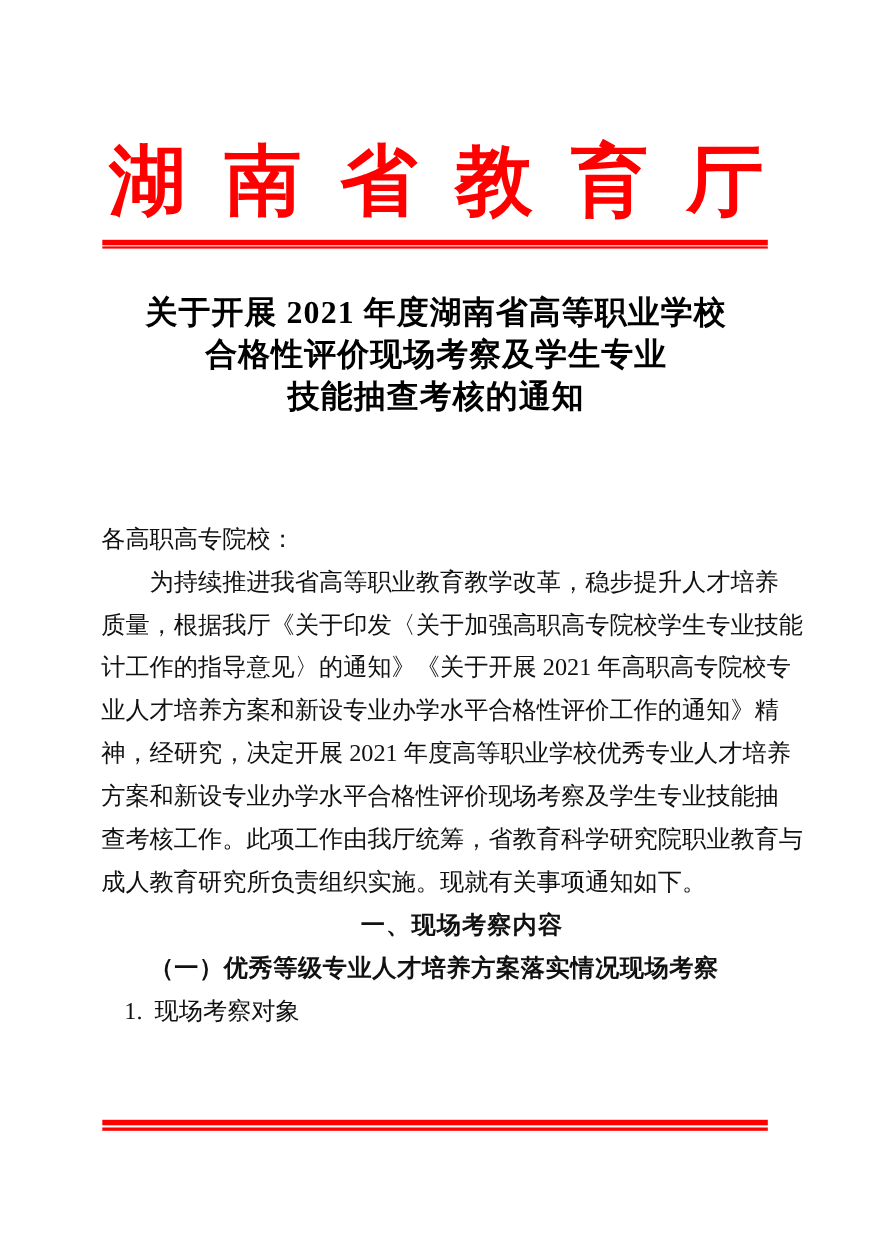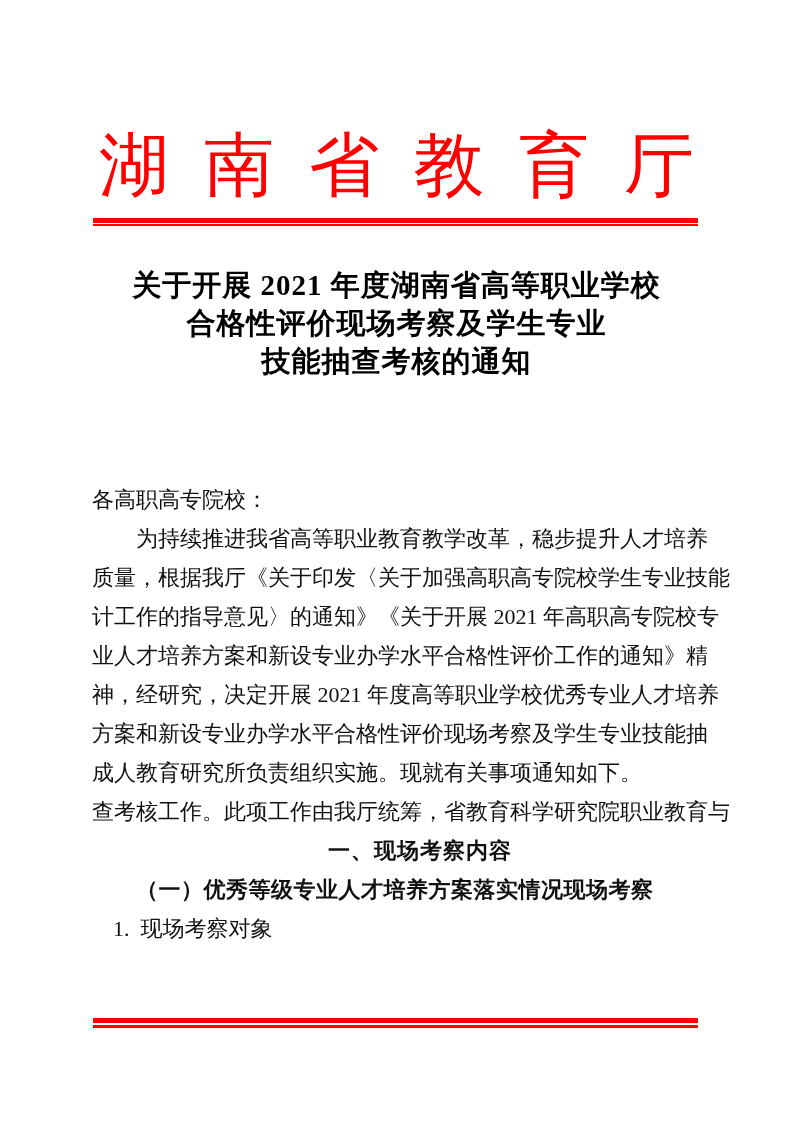--- a/index.html
+++ b/index.html
@@ -18,21 +18,21 @@
   }
   
   .agency {
     position: absolute;
     top: 124px;
     left: 0;
     width: 100%;
     text-align: center;
     font-size: 70px;
     line-height: 84px;
-    font-weight: normal;
+    font-weight: bold;
     color: var(--red, #FF0000);
     letter-spacing: 35px;
     text-indent: 35px;
     white-space: nowrap;
   }
   
   .redline {
     position: absolute;
     left: 93px;
     width: 605px;
@@ -59,21 +59,20 @@
 
   
   .body-text {
     position: absolute;
     top: 470px;
     left: 92px;
     width: 612px;
     font-size: 22px;
     line-height: 39px;
     color: #111111;
-    margin-top: 10px;
   }
   .line { white-space: pre; }
   .indent-2 { padding-left: 44px; }
   .indent-item { padding-left: 21px; }
   .indent-num { padding-left: 33px; }
   .heading-hei {
     font-weight: bold;
     font-family: "Liberation Sans", sans-serif;
     letter-spacing: 1px;
     text-align: center;
@@ -99,22 +98,22 @@
   </div>
 
   <div class="body-text">
     <div class="line">各高职高专院校：</div>
     <div class="line indent-2">为持续推进我省高等职业教育教学改革，稳步提升人才培养</div>
     <div class="line">质量，根据我厅《关于印发〈关于加强高职高专院校学生专业技能</div>
     <div class="line">计工作的指导意见〉的通知》《关于开展 2021 年高职高专院校专</div>
     <div class="line">业人才培养方案和新设专业办学水平合格性评价工作的通知》精</div>
     <div class="line">神，经研究，决定开展 2021 年度高等职业学校优秀专业人才培养</div>
     <div class="line">方案和新设专业办学水平合格性评价现场考察及学生专业技能抽</div>
+    <div class="line">查考核工作。此项工作由我厅统筹，省教育科学研究院职业教育与</div>
     <div class="line">成人教育研究所负责组织实施。现就有关事项通知如下。</div>
-    <div class="line">查考核工作。此项工作由我厅统筹，省教育科学研究院职业教育与</div>
     <div class="line indent-2 heading-hei">一、现场考察内容</div>
     <div class="line indent-2 heading-kai-bold">（一）优秀等级专业人才培养方案落实情况现场考察</div>
     <div class="line indent-item">1.  现场考察对象</div>
   </div>
 
   <div class="redline bottom"></div>
 
 </div>
 
 </body></html>

